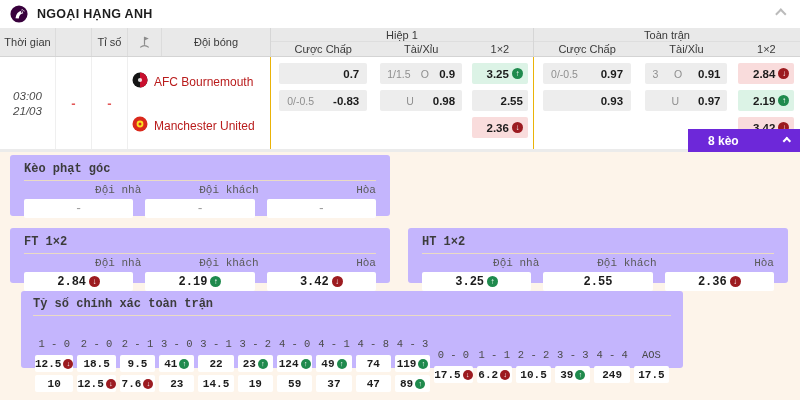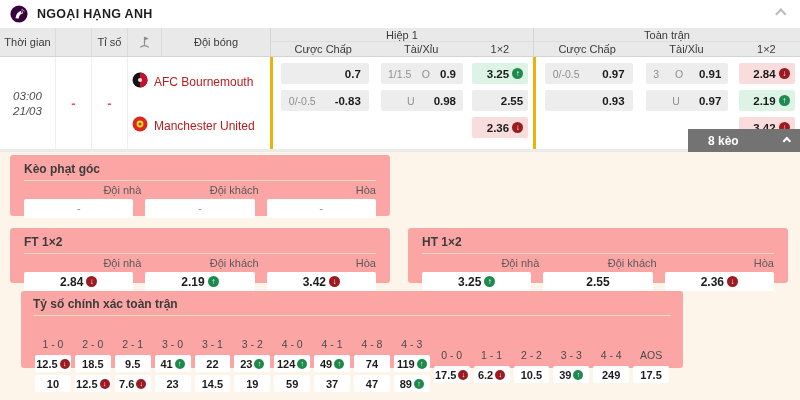--- a/index.html
+++ b/index.html
@@ -27,39 +27,39 @@
   .gsub .sub:nth-child(1){ flex:1.58; } .gsub .sub:nth-child(2){ flex:1.38; } .gsub .sub:nth-child(3){ flex:1; }
 
   
   .tbody { height:95px; background:#fff; display:flex; border-bottom:3px solid #ebebeb; }
   .bcell { height:100%; }
   .bcell.b-time { width:56px; border-right:1px solid #efefef; display:flex; flex-direction:column; align-items:center; justify-content:center; gap:3px; font-size:11.5px; color:#4c4c4c;font-style:italic; }
   .bcell.b-dash { width:36px; border-right:1px solid #efefef; display:flex; align-items:center; justify-content:center; color:#e25656; font-weight:bold; font-size:13px; }
   .bcell.teams { width:142px; padding:3px 0 0 4px; }
   .teamrow { display:flex; align-items:center; gap:6px; height:44px; font-size:12px; color:#b91c1c; line-height:1.2; }
   .teamrow .tname { max-width:112px; }
-  .bgroup { display:flex; padding-top:6px; border-left:3px solid #eab308; }
+  .bgroup { display:flex; padding-top:6px; border-left:1px solid #eab308; }
   .bgroup.g1 { width:263px; } .bgroup.g2 { width:267px; }
   .ocol { display:flex; flex-direction:column; align-items:center; gap:6px; }
   .bgroup .ocol:nth-child(1){ flex:1.58; } .bgroup .ocol:nth-child(2){ flex:1.38; } .bgroup .ocol:nth-child(3){ flex:1; }
   .cell { height:21px; border-radius:2px; background:#ededed; display:flex; align-items:center; font-size:11.5px; cursor:pointer; }
   .cell.cc { width:88px; padding:0 8px; justify-content:space-between; }
   .cell.tx { width:82px; padding:0 7px; justify-content:space-between; }
   .cell.ox { width:56px; padding:0 5px; justify-content:flex-end; }
   .ln, .side { color:#8f8f8f; font-size:10.5px; }
   .od { font-weight:bold; color:#1c1c1c; }
   .bg-up { background:#dcf3e6; } .bg-down { background:#f9dcdc; }
   .trend { width:11px; height:11px; min-width:11px; border-radius:50%; color:#fff; font-size:8px; line-height:11px; text-align:center; margin-left:3px; font-weight:bold; }
   .trend.up { background:#1f8a4d; } .trend.down { background:#9c1b20; }
 
   
-  .more-bar { position:absolute; top:129px; right:0; width:112px; height:23px; background:#737373; color:#fff; display:flex; align-items:center; justify-content:space-between; padding:0 13px 0 20px; font-size:12px; font-weight:bold; cursor:pointer; }
-
-  
-  .panel { position:absolute; background:#fca5a5; border-radius:3px; padding:7px 14px; }
+  .more-bar { position:absolute; top:129px; right:0; width:112px; height:23px; background:#6d28d9; color:#fff; display:flex; align-items:center; justify-content:space-between; padding:0 13px 0 20px; font-size:12px; font-weight:bold; cursor:pointer; }
+
+  
+  .panel { position:absolute; background:#c4b5fd; border-radius:3px; padding:7px 14px;font-family:Liberation Mono, monospace; }
   .p-corners { left:10px; top:155px; width:380px; height:61px; }
   .p-ft      { left:10px; top:228px; width:380px; height:55px; }
   .p-ht      { left:408px; top:228px; width:380px; height:55px; }
   .p-exact   { left:21px; top:291px; width:662px; height:77px; padding:6px 12px; }
   .ptitle { font-size:12px; font-weight:bold; color:#3c3c3c; padding-bottom:4px; border-bottom:1px solid #eadbc4; }
   .pheads { display:flex; margin-top:3px; }
   .pheads span { flex:1; text-align:right; font-size:11px; color:#5a5a5a; }
   .pvals { display:flex; gap:12px; margin-top:3px; }
   .pbox { flex:1; height:19px; border-radius:2px; background:#fff; display:flex; align-items:center; justify-content:center; font-size:12px; font-weight:bold; color:#1c1c1c; cursor:pointer; }
   .pbox.muted { font-weight:normal; color:#999; }

